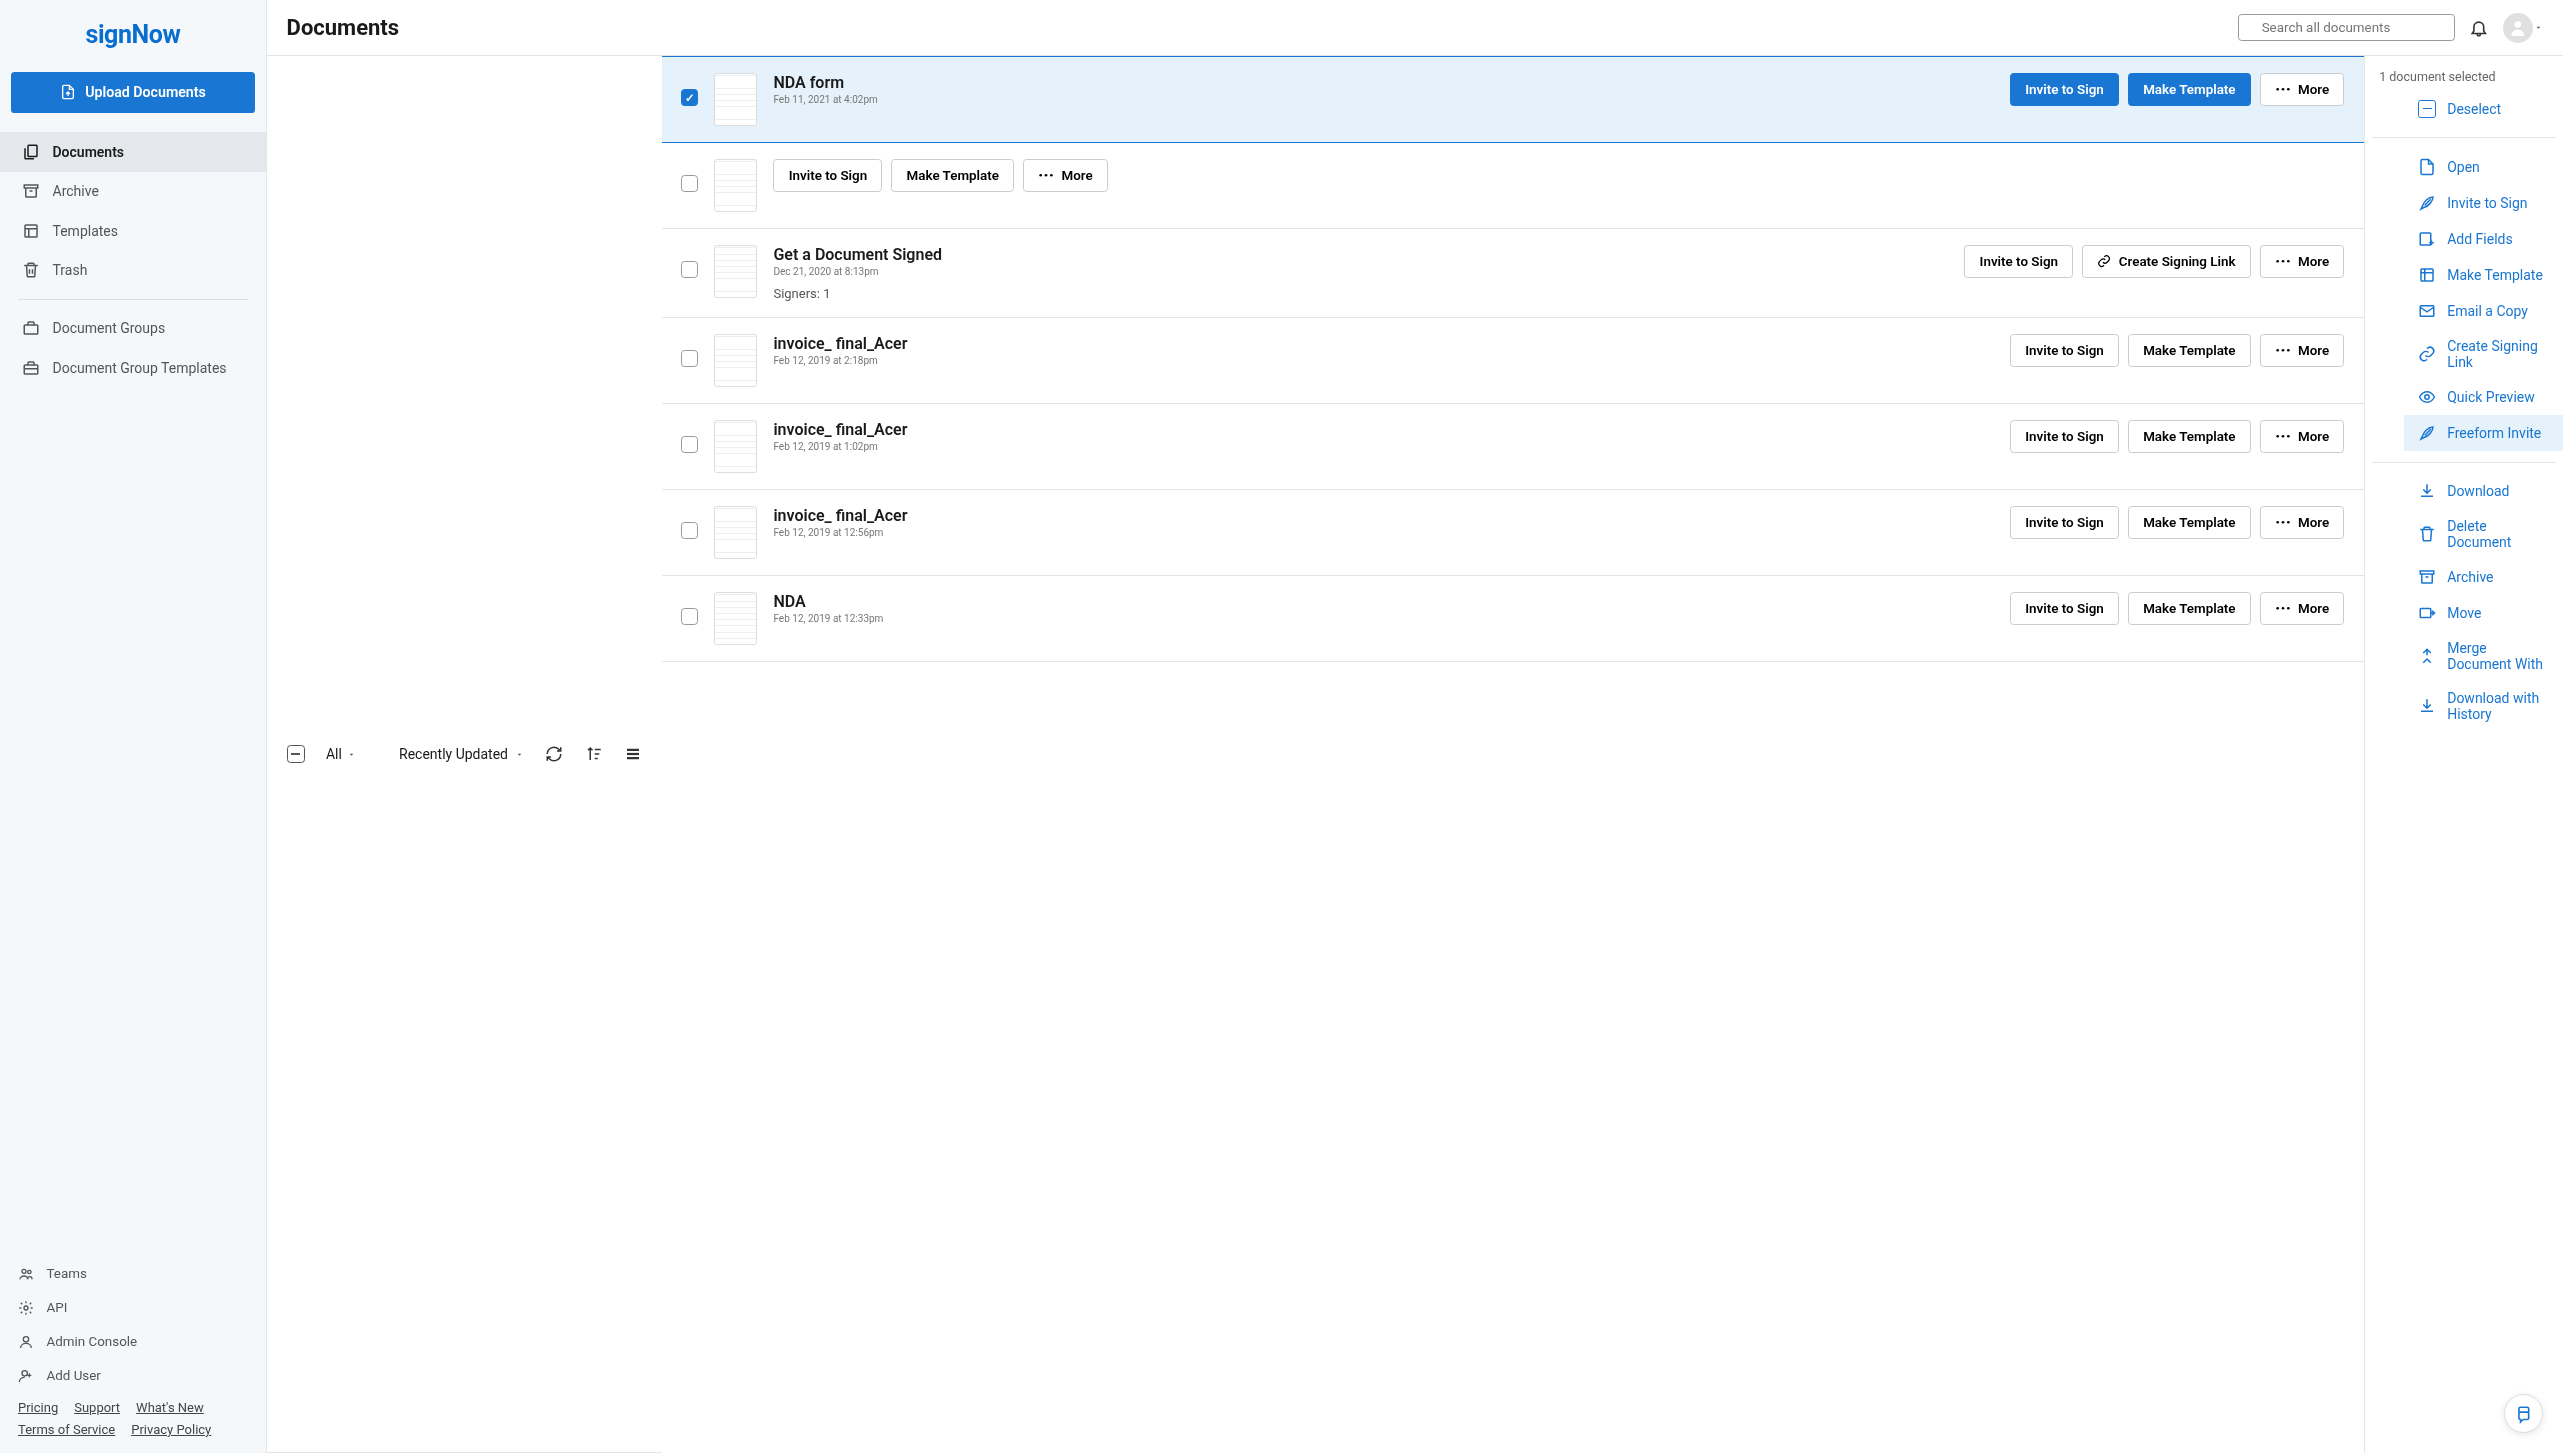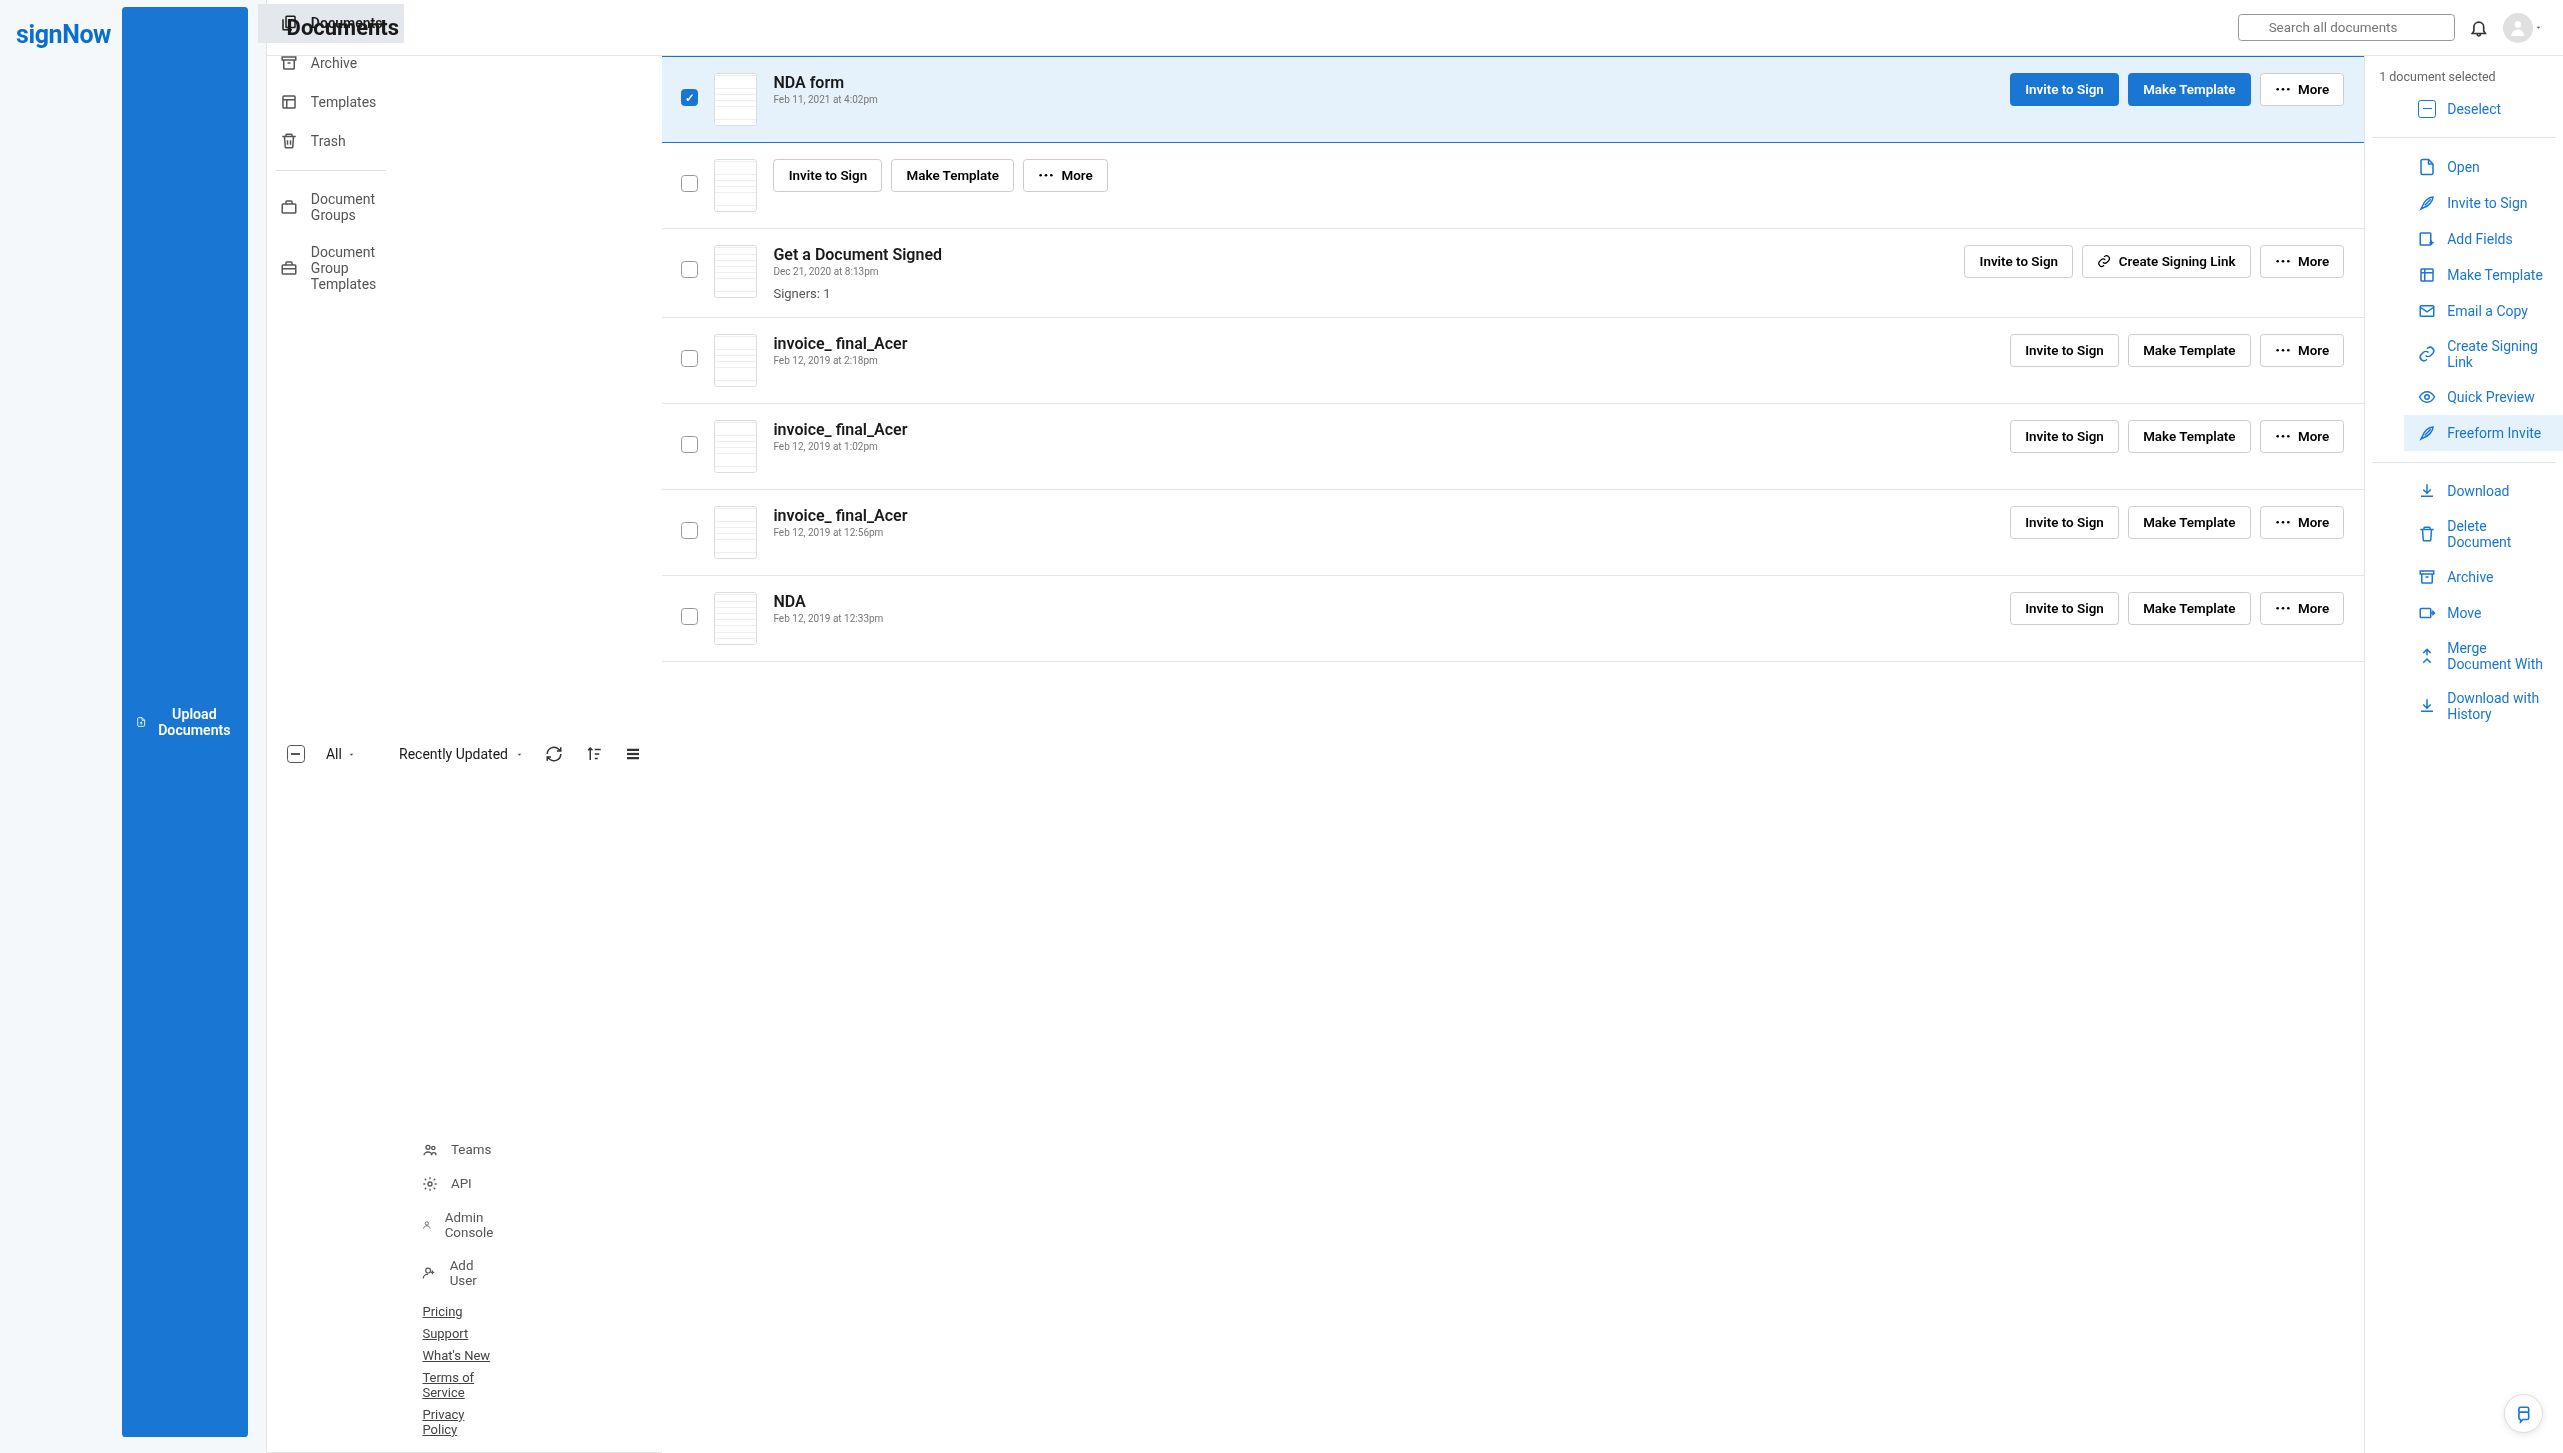--- a/index.html
+++ b/index.html
@@ -1,40 +1,40 @@
 <!DOCTYPE html>
 <html style="font-size:14.2px"><head>
 <meta charset="utf-8">
 <style>
 * { margin: 0; padding: 0; box-sizing: border-box; font-family: -apple-system, BlinkMacSystemFont, "Segoe UI", Roboto, sans-serif; }
 body { background: #fff; color: #1a1a1a; overflow: hidden; }
 .app { display: flex; height: 100vh; }
 
 
-.sidebar { width: 267px; background: #f5f8fb; display: flex; border-right: 0.9px solid #e5e5e5; padding-left: 16px; }
+.sidebar { width: 267px; background: #f5f8fb; display: flex; flex-direction: column; border-right: 0.9px solid #e5e5e5; }
 .logo { padding: 19.6px 0 16px 0; text-align: center; }
 .logo-text { font-size: 25px; font-weight: 700; color: #0a6ed1; letter-spacing: -0.4px; }
 .upload-btn { margin: 7.1px 10.7px 16px 10.7px; background: #1976d2; color: #fff; border: none; border-radius: 3.6px; padding: 12.5px 14.2px; font-size: 14.2px; font-weight: 600; cursor: pointer; display: flex; align-items: center; justify-content: center; gap: 9px; }
 .upload-btn svg { width: 16px; height: 16px; }
 .nav-section { padding: 3.6px 0; }
 .nav-item { display: flex; align-items: center; gap: 12.5px; padding: 10.7px 22px; color: #555; font-size: 14px; cursor: pointer; }
 .nav-item.active { background: #e4e8ec; color: #1a1a1a; font-weight: 600; }
 .nav-item svg { width: 18px; height: 18px; flex-shrink: 0; }
 .nav-divider { height: 0.9px; background: #ddd; margin: 9px 18px; }
 .sidebar-bottom { margin-top: auto; padding: 7.1px 0 12.5px 0; }
 .bottom-item { display: flex; align-items: center; gap: 12.5px; padding: 9px 18px; color: #555; font-size: 13.4px; cursor: pointer; }
 .bottom-item svg { width: 16px; height: 16px; }
 .links { padding: 7.1px 18px 3.6px 18px; display: flex; flex-wrap: wrap; gap: 7px 16px; }
 .links a { color: #444; font-size: 13px; text-decoration: underline; cursor: pointer; }
 
 
 .main { flex: 1; display: flex; flex-direction: column; min-width: 0; }
 .header { display: flex; align-items: center; padding: 12.5px 19.6px; border-bottom: 0.9px solid #e5e5e5; gap: 14.2px; }
 .header h1 { font-size: 22px; font-weight: 700; flex: 1; }
-.search-box { display: flex; align-items: center; border: 0.9px solid #999; border-radius: 3.6px; padding: 5.3px 9px; width: 217px; gap: 21px; color: #666; }
+.search-box { display: flex; align-items: center; border: 0.9px solid #999; border-radius: 3.6px; padding: 5.3px 9px; width: 217px; gap: 14px; color: #666; }
 .search-box svg { width: 14.2px; height: 14.2px; }
 .search-box input { border: none; outline: none; flex: 1; font-size: 13.4px; color: #666; background: transparent; }
 .search-arrow { width: 9px; height: 9px; }
 .bell-icon { width: 19.6px; height: 19.6px; cursor: pointer; }
 .avatar-wrap { display: flex; align-items: center; gap: 1.8px; cursor: pointer; }
 .avatar { width: 30px; height: 30px; border-radius: 50%; background: #e0e0e0; display: flex; align-items: center; justify-content: center; }
 .avatar svg { width: 19.6px; height: 19.6px; color: #fff; }
 
 
 .content { flex: 1; display: flex; min-height: 0; }

